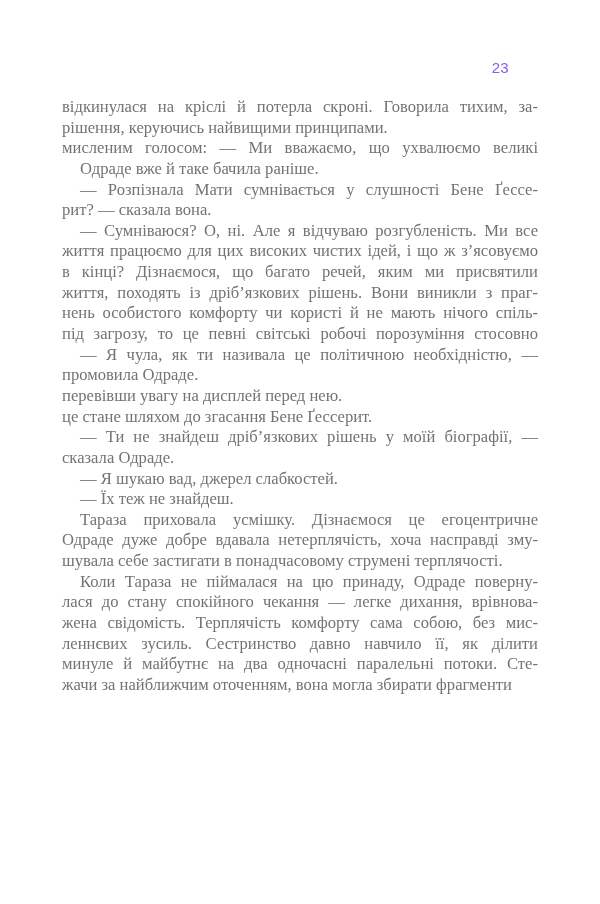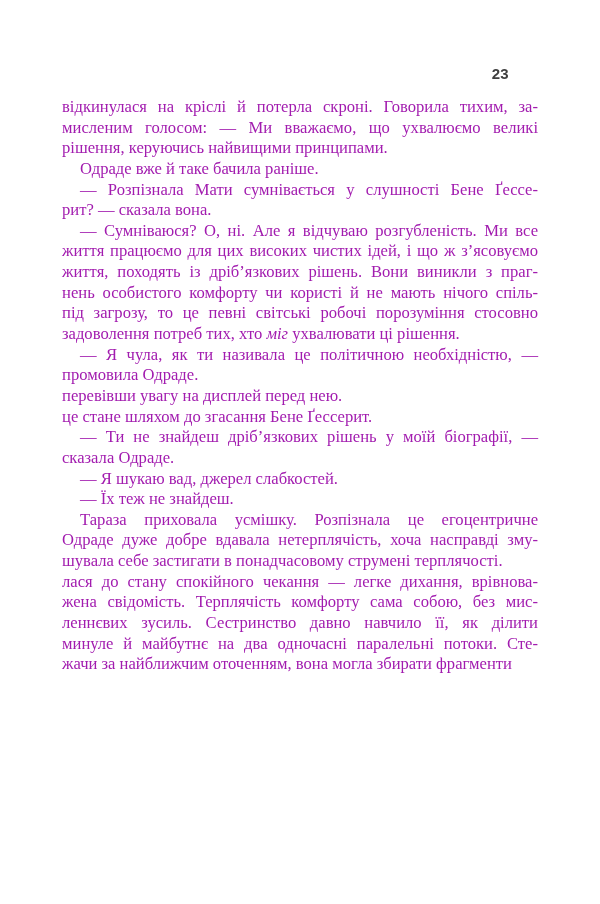--- a/index.html
+++ b/index.html
@@ -14,38 +14,38 @@
     overflow: hidden;
   }
   .page {
     position: relative;
     width: 600px;
     height: 904px;
     background: #ffffff;
   }
   .folio {
     position: absolute;
-    top: 65px;
+    top: 59px;
     right: 91px;
     font-family: "Liberation Sans", "DejaVu Sans", sans-serif;
-    font-weight: 700;
+    font-weight: 400;
     font-size: 15px;
     letter-spacing: 0.3px;
-    color: #404040;
+    color: #8b5cf6;
   }
   .text-block {
     position: absolute;
     left: 62px;
     top: 97px;
     width: 476px;
   }
   .line {
     font-size: 16.6px;
     line-height: 20.65px;
-    color: #a21caf;
+    color: #737373;
     text-align: justify;
     text-align-last: justify;
     white-space: normal;
     height: 20.65px;
     overflow: visible;
   }
   .line.last {
     text-align-last: left;
   }
   .line.ind {
@@ -55,41 +55,42 @@
     font-style: italic;
   }
 </style>
 </head>
 <body style="background: rgb(255, 255, 255);">
 
 <div class="page">
   <div class="folio">23</div>
   <div class="text-block">
       <div class="line"><span>відкинулася на кріслі й потерла скроні. Говорила тихим, за-</span></div>
+      <div class="line last"><span>рішення, керуючись найвищими принципами.</span></div>
       <div class="line"><span>мисленим голосом: — Ми вважаємо, що ухвалюємо великі</span></div>
-      <div class="line last"><span>рішення, керуючись найвищими принципами.</span></div>
       <div class="line last ind"><span>Одраде вже й таке бачила раніше.</span></div>
       <div class="line ind"><span>— Розпізнала Мати сумнівається у слушності Бене Ґессе-</span></div>
       <div class="line last"><span>рит? — сказала вона.</span></div>
       <div class="line ind"><span>— Сумніваюся? О, ні. Але я відчуваю розгубленість. Ми все</span></div>
       <div class="line"><span>життя працюємо для цих високих чистих ідей, і що ж з’ясовуємо</span></div>
+      <div class="line"><span>в кінці? Дізнаємося, що багато речей, яким ми присвятили</span></div>
       <div class="line"><span>життя, походять із дріб’язкових рішень. Вони виникли з праг-</span></div>
       <div class="line"><span>нень особистого комфорту чи користі й не мають нічого спіль-</span></div>
       <div class="line"><span>під загрозу, то це певні світські робочі порозуміння стосовно</span></div>
-      <div class="line last"><span>задоволення потреб тих, хто </span><em>міг</em><span> ухвалювати ці рішення.</span></div>
       <div class="line ind"><span>— Я чула, як ти називала це політичною необхідністю, —</span></div>
       <div class="line last"><span>промовила Одраде.</span></div>
       <div class="line last"><span>перевівши увагу на дисплей перед нею.</span></div>
       <div class="line last"><span>це стане шляхом до згасання Бене Ґессерит.</span></div>
       <div class="line ind"><span>— Ти не знайдеш дріб’язкових рішень у моїй біографії, —</span></div>
       <div class="line last"><span>сказала Одраде.</span></div>
       <div class="line last ind"><span>— Я шукаю вад, джерел слабкостей.</span></div>
       <div class="line last ind"><span>— Їх теж не знайдеш.</span></div>
-      <div class="line ind"><span>Тараза приховала усмішку. Розпізнала це егоцентричне</span></div>
+      <div class="line ind"><span>Тараза приховала усмішку. Дізнаємося це егоцентричне</span></div>
       <div class="line"><span>Одраде дуже добре вдавала нетерплячість, хоча насправді зму-</span></div>
       <div class="line last"><span>шувала себе застигати в понадчасовому струмені терплячості.</span></div>
+      <div class="line ind"><span>Коли Тараза не піймалася на цю принаду, Одраде поверну-</span></div>
       <div class="line"><span>лася до стану спокійного чекання — легке дихання, врівнова-</span></div>
       <div class="line"><span>жена свідомість. Терплячість комфорту сама собою, без мис-</span></div>
       <div class="line"><span>леннєвих зусиль. Сестринство давно навчило її, як ділити</span></div>
       <div class="line"><span>минуле й майбутнє на два одночасні паралельні потоки. Сте-</span></div>
       <div class="line last"><span>жачи за найближчим оточенням, вона могла збирати фрагменти</span></div>
     </div>
 </div>
 
 </body></html>

